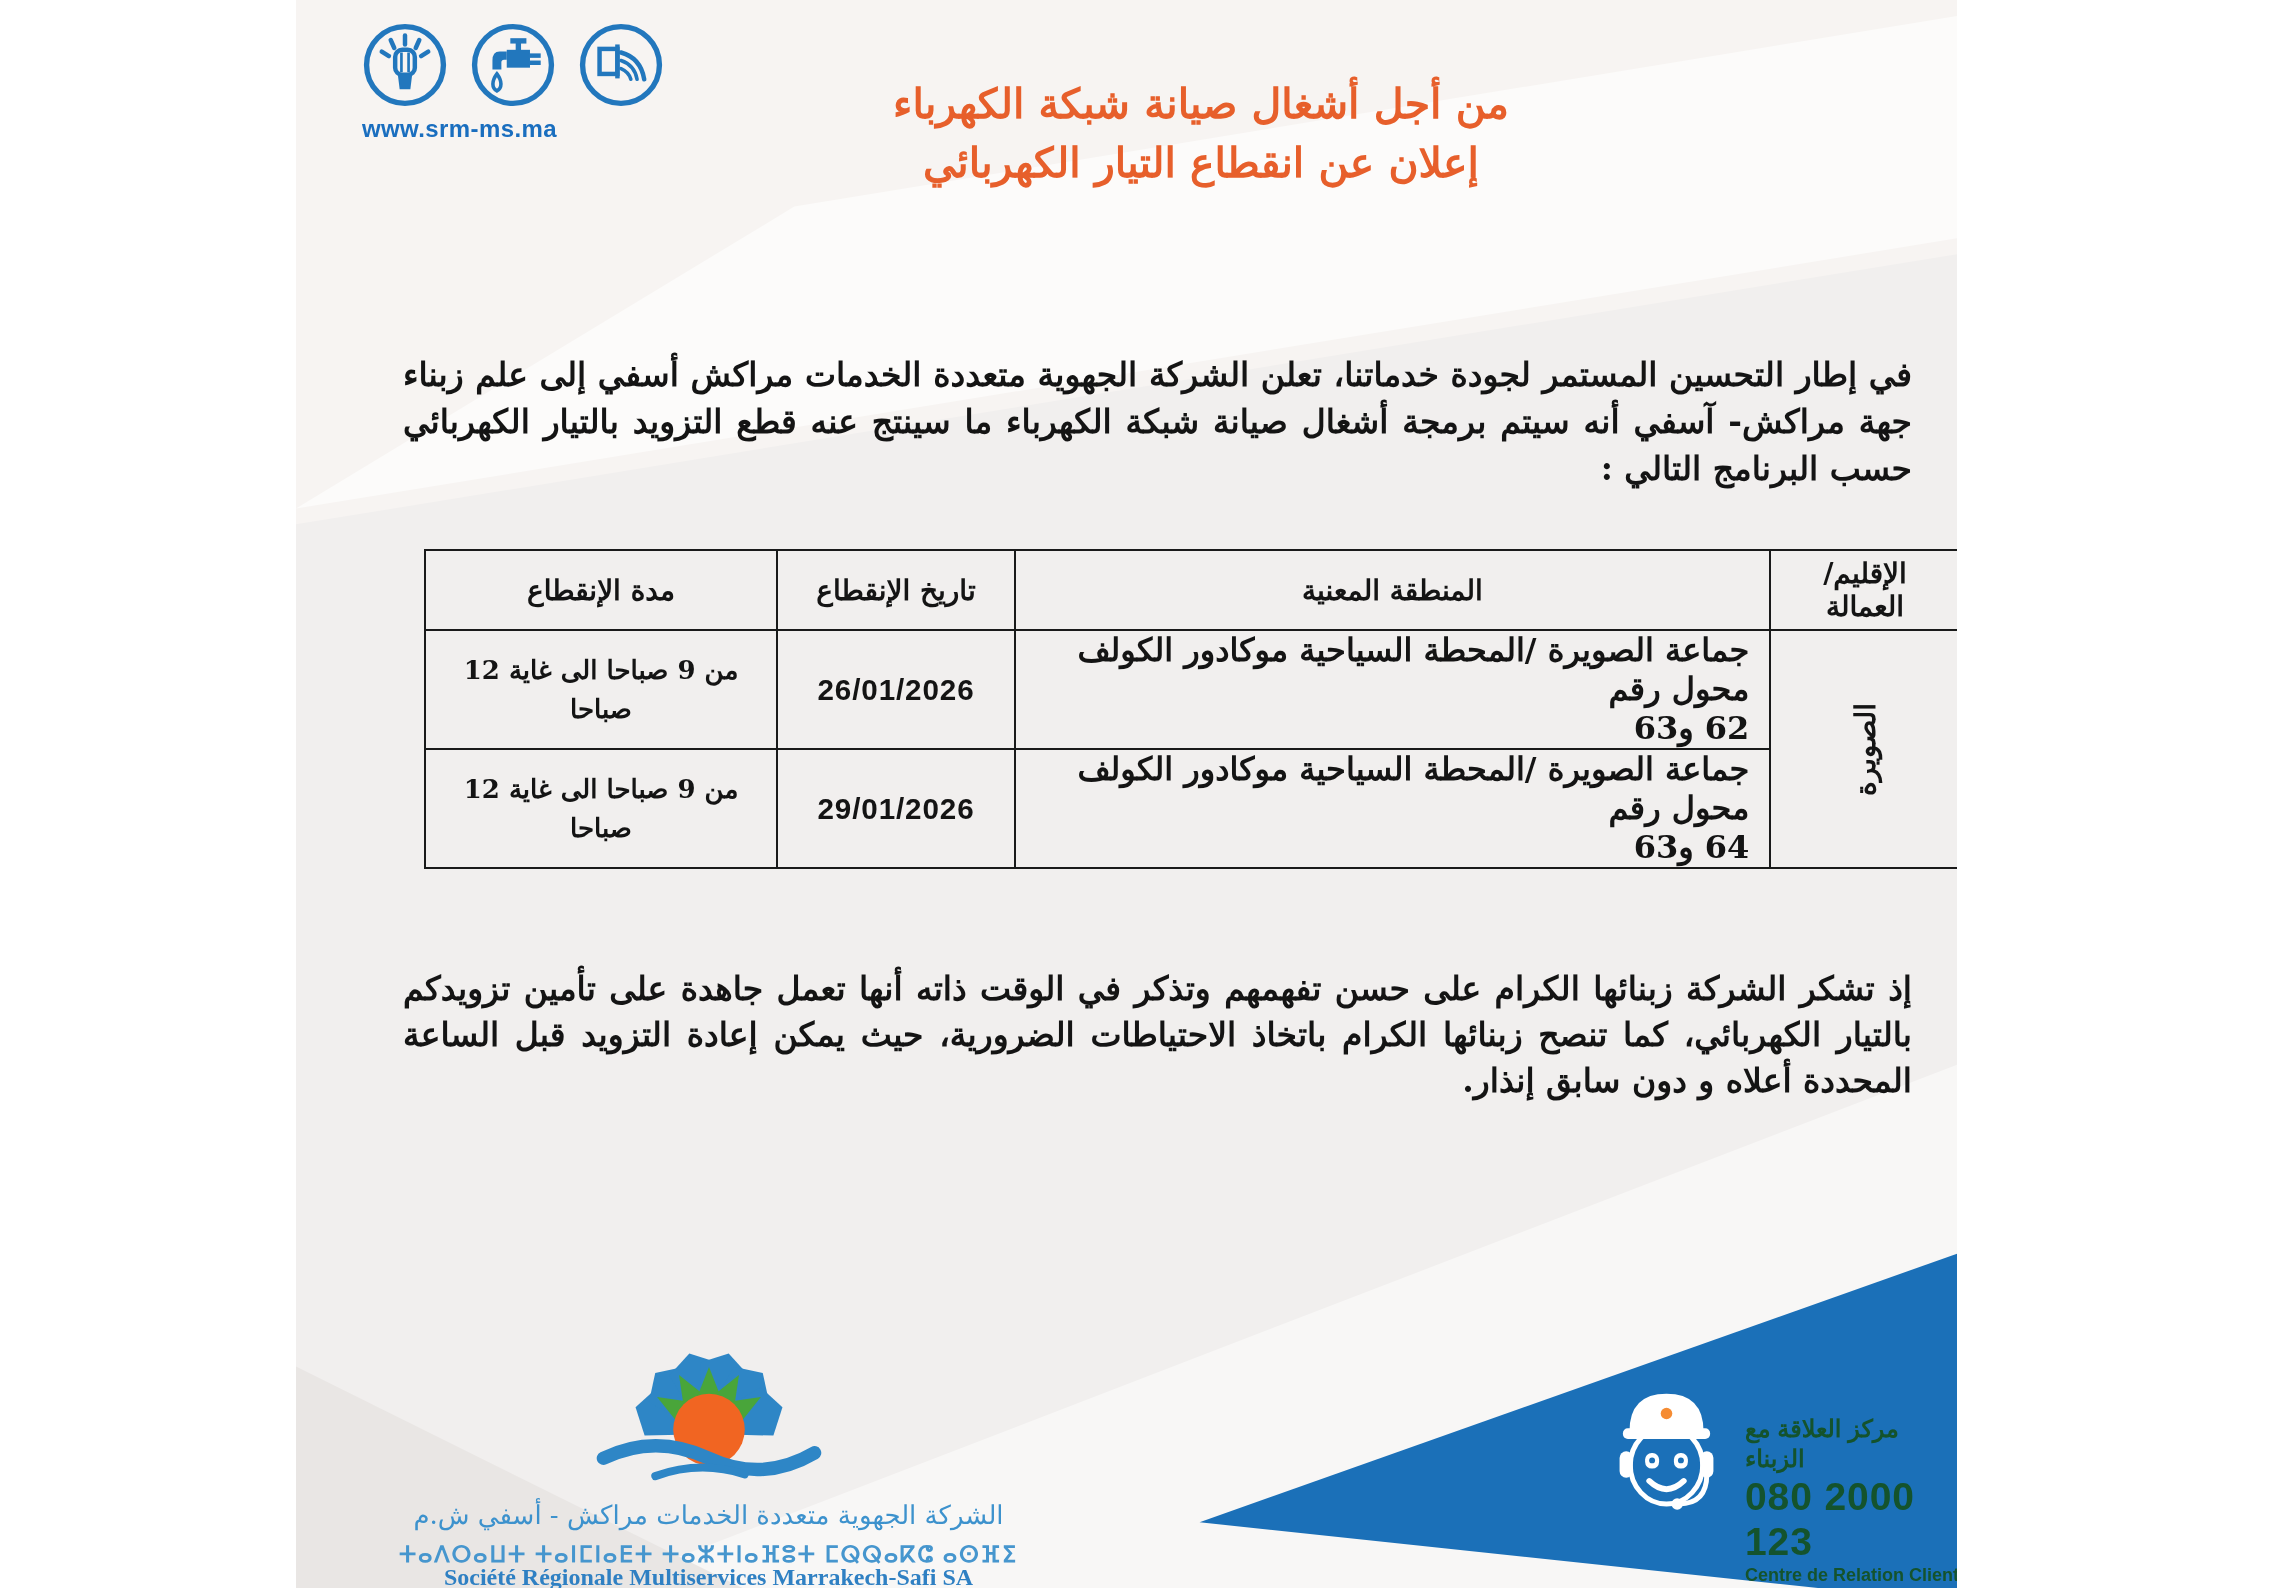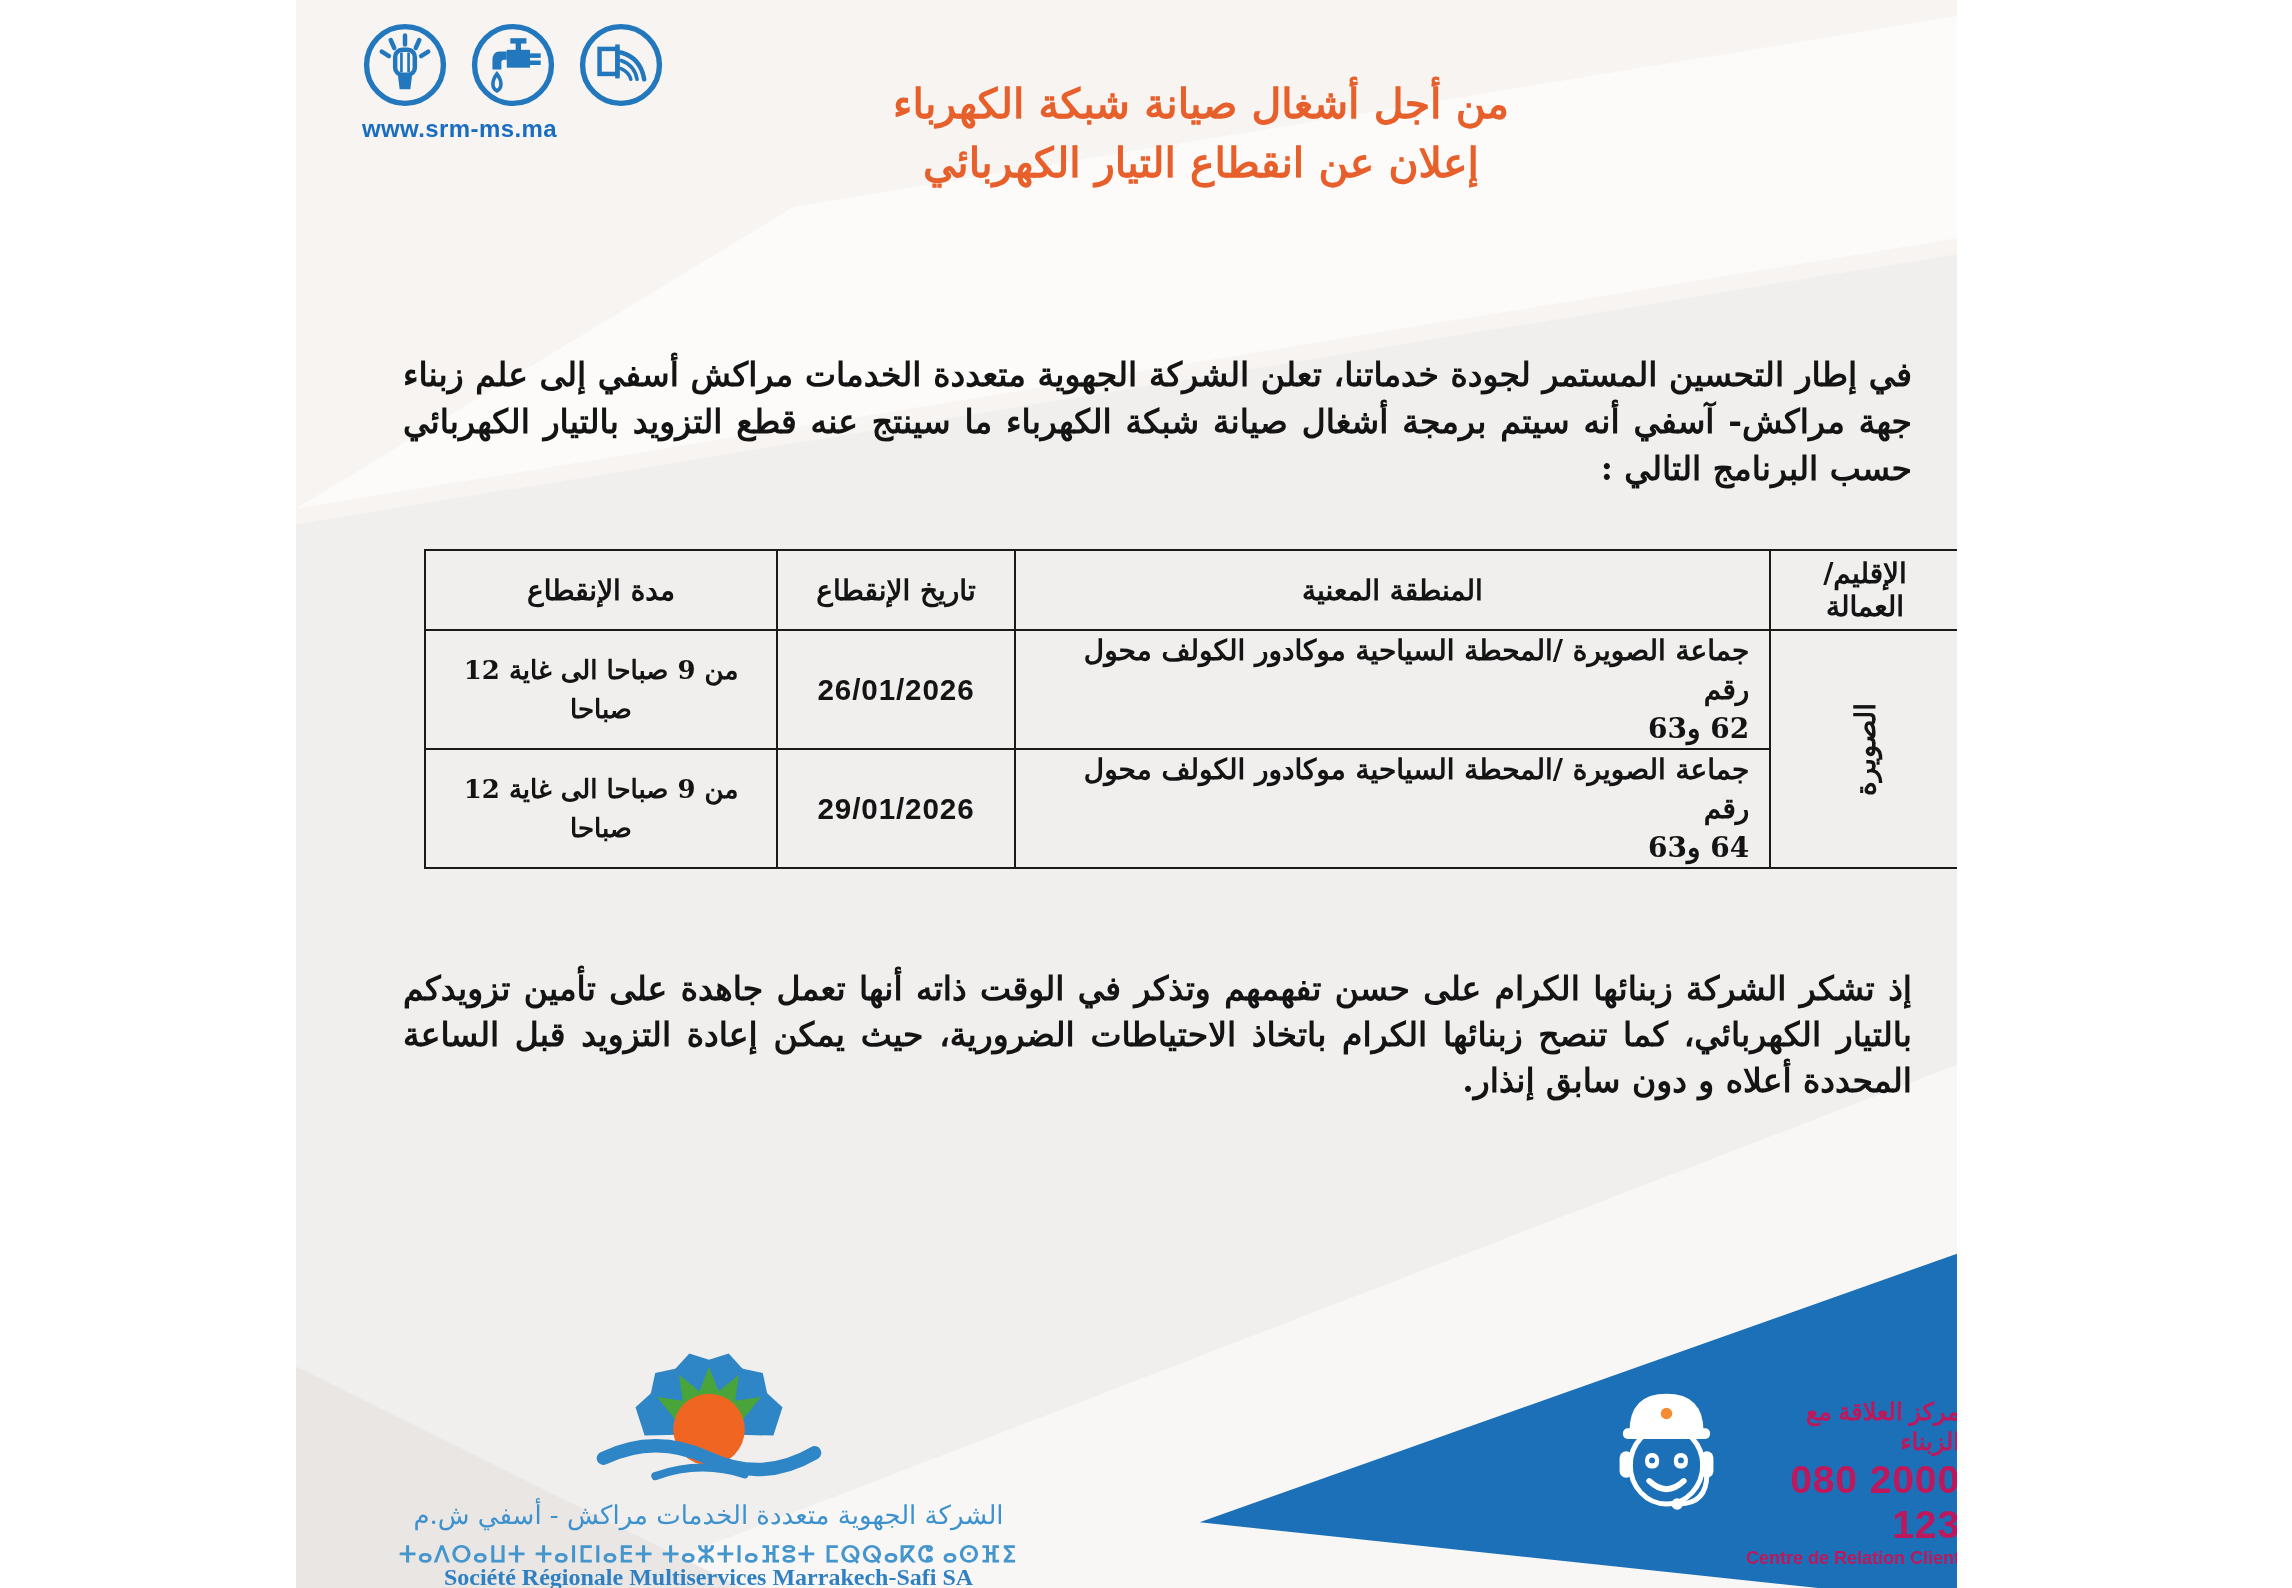--- a/index.html
+++ b/index.html
@@ -26,21 +26,21 @@
         color:#141414;font-weight:bold;font-size:33px;line-height:47px;
         font-family:"DejaVu Serif", serif;margin-top:36px;}
   .para1{top:315px;}
   .para2{top:930px;line-height:46px;}
 
   table.outage{position:absolute;left:128px;top:549px;width:1535px;direction:rtl;
         border-collapse:collapse;table-layout:fixed;color:#141414;}
   table.outage th,table.outage td{border:2.2px solid #1a1a1a;padding:0 19.7px;vertical-align:middle;}
   table.outage th{height:78px;font-size:28px;font-weight:bold;
         font-family:"DejaVu Serif", serif;}
-  td.cell-area{font-size:28px;font-weight:bold;white-space:pre-line;
+  td.cell-area{font-size:32px;font-weight:bold;white-space:pre-line;
         line-height:39px;font-family:"DejaVu Serif", serif;margin-left:16px;}
   td.cell-date{font-size:29.6px;font-weight:600;text-align:center;letter-spacing:0.9px;}
   td.cell-duration{font-size:26px;font-weight:bold;text-align:center;white-space:pre-line;
         line-height:39px;font-family:"DejaVu Serif", serif;border-radius:32px;}
   td.cell-province{text-align:center;}
   .vertical{display:inline-block;transform:rotate(-90deg);white-space:nowrap;
         font-size:28px;font-weight:bold;font-family:"DejaVu Serif", serif;}
   .row1 td{height:94px;}
   .row2 td{height:100px;}
 
@@ -48,21 +48,21 @@
   .emblem{position:absolute;left:50%;top:0;transform:translateX(-50%);}
   .name-ar{position:absolute;top:176px;width:100%;text-align:center;direction:rtl;
         color:#3d92cd;font-size:26px;font-weight:normal;font-family:"DejaVu Serif", serif;}
   .name-tif{position:absolute;top:217px;width:100%;text-align:center;color:#4696ce;
         font-size:22.4px;font-weight:bold;letter-spacing:1.8px;}
   .name-fr{position:absolute;top:240px;width:100%;text-align:center;color:#2f80c3;
         font-size:24px;font-weight:bold;font-family:"Liberation Serif", serif;}
 
   .banner-content{position:absolute;left:1317px;top:1379px;display:flex;gap:25px;align-items:flex-start;}
   .mascot{display:block;}
-  .cc-text{width:215px;text-align:right;color:#be185d;margin-top:18px;}
+  .cc-text{width:215px;text-align:left;color:#14532d;margin-top:35px;}
   .cc-ar{font-size:24px;font-weight:bold;direction:rtl;line-height:30px;}
   .cc-phone{font-size:39px;font-weight:bold;letter-spacing:0.9px;line-height:45px;}
   .cc-fr{font-size:18px;font-weight:bold;line-height:23px;}
 </style>
 </head>
 <body>
 
 <div class="page">
   <div class="doc">
     <div class="wedge w-top-light"></div>

